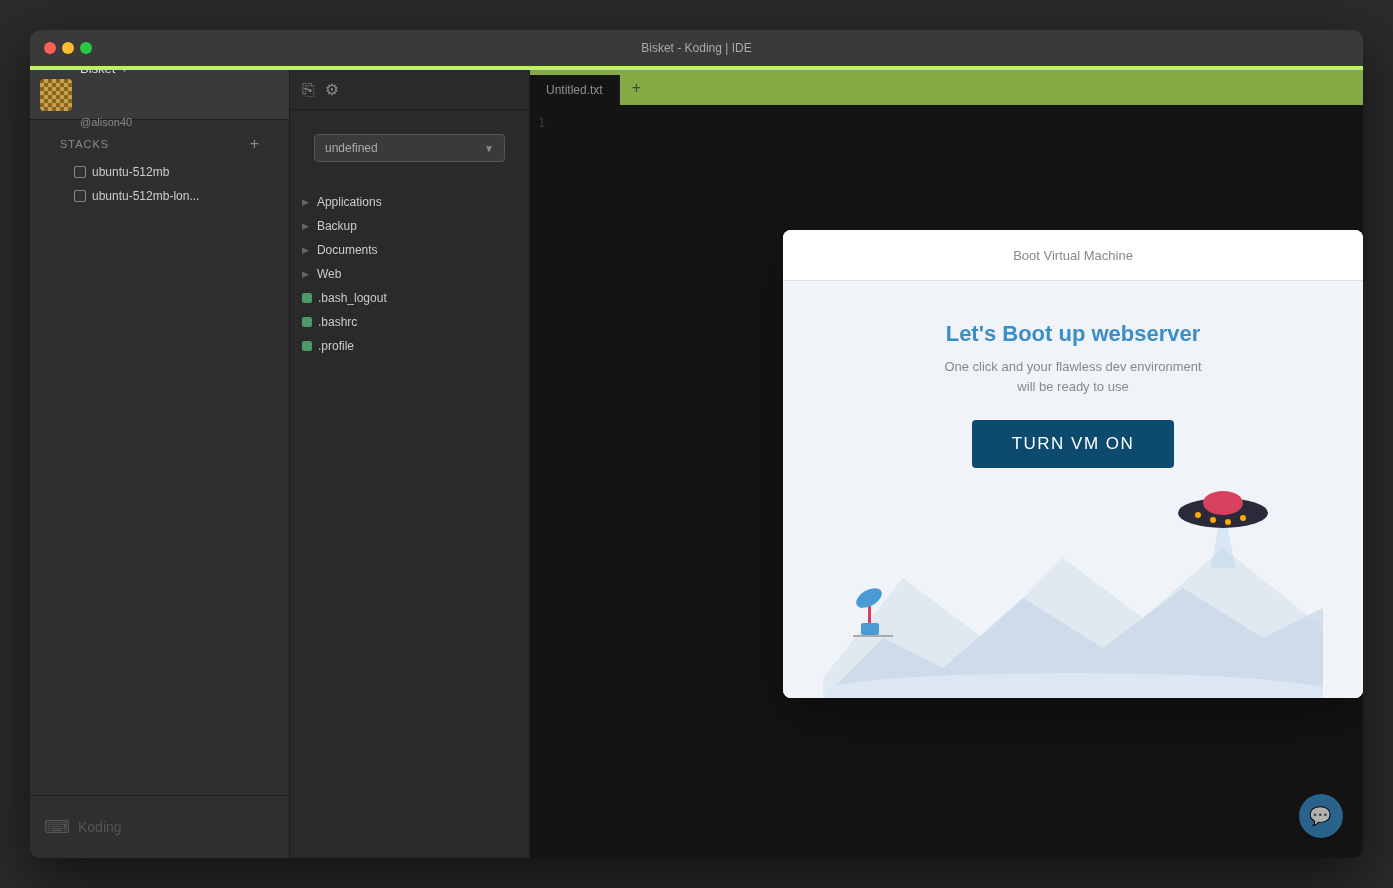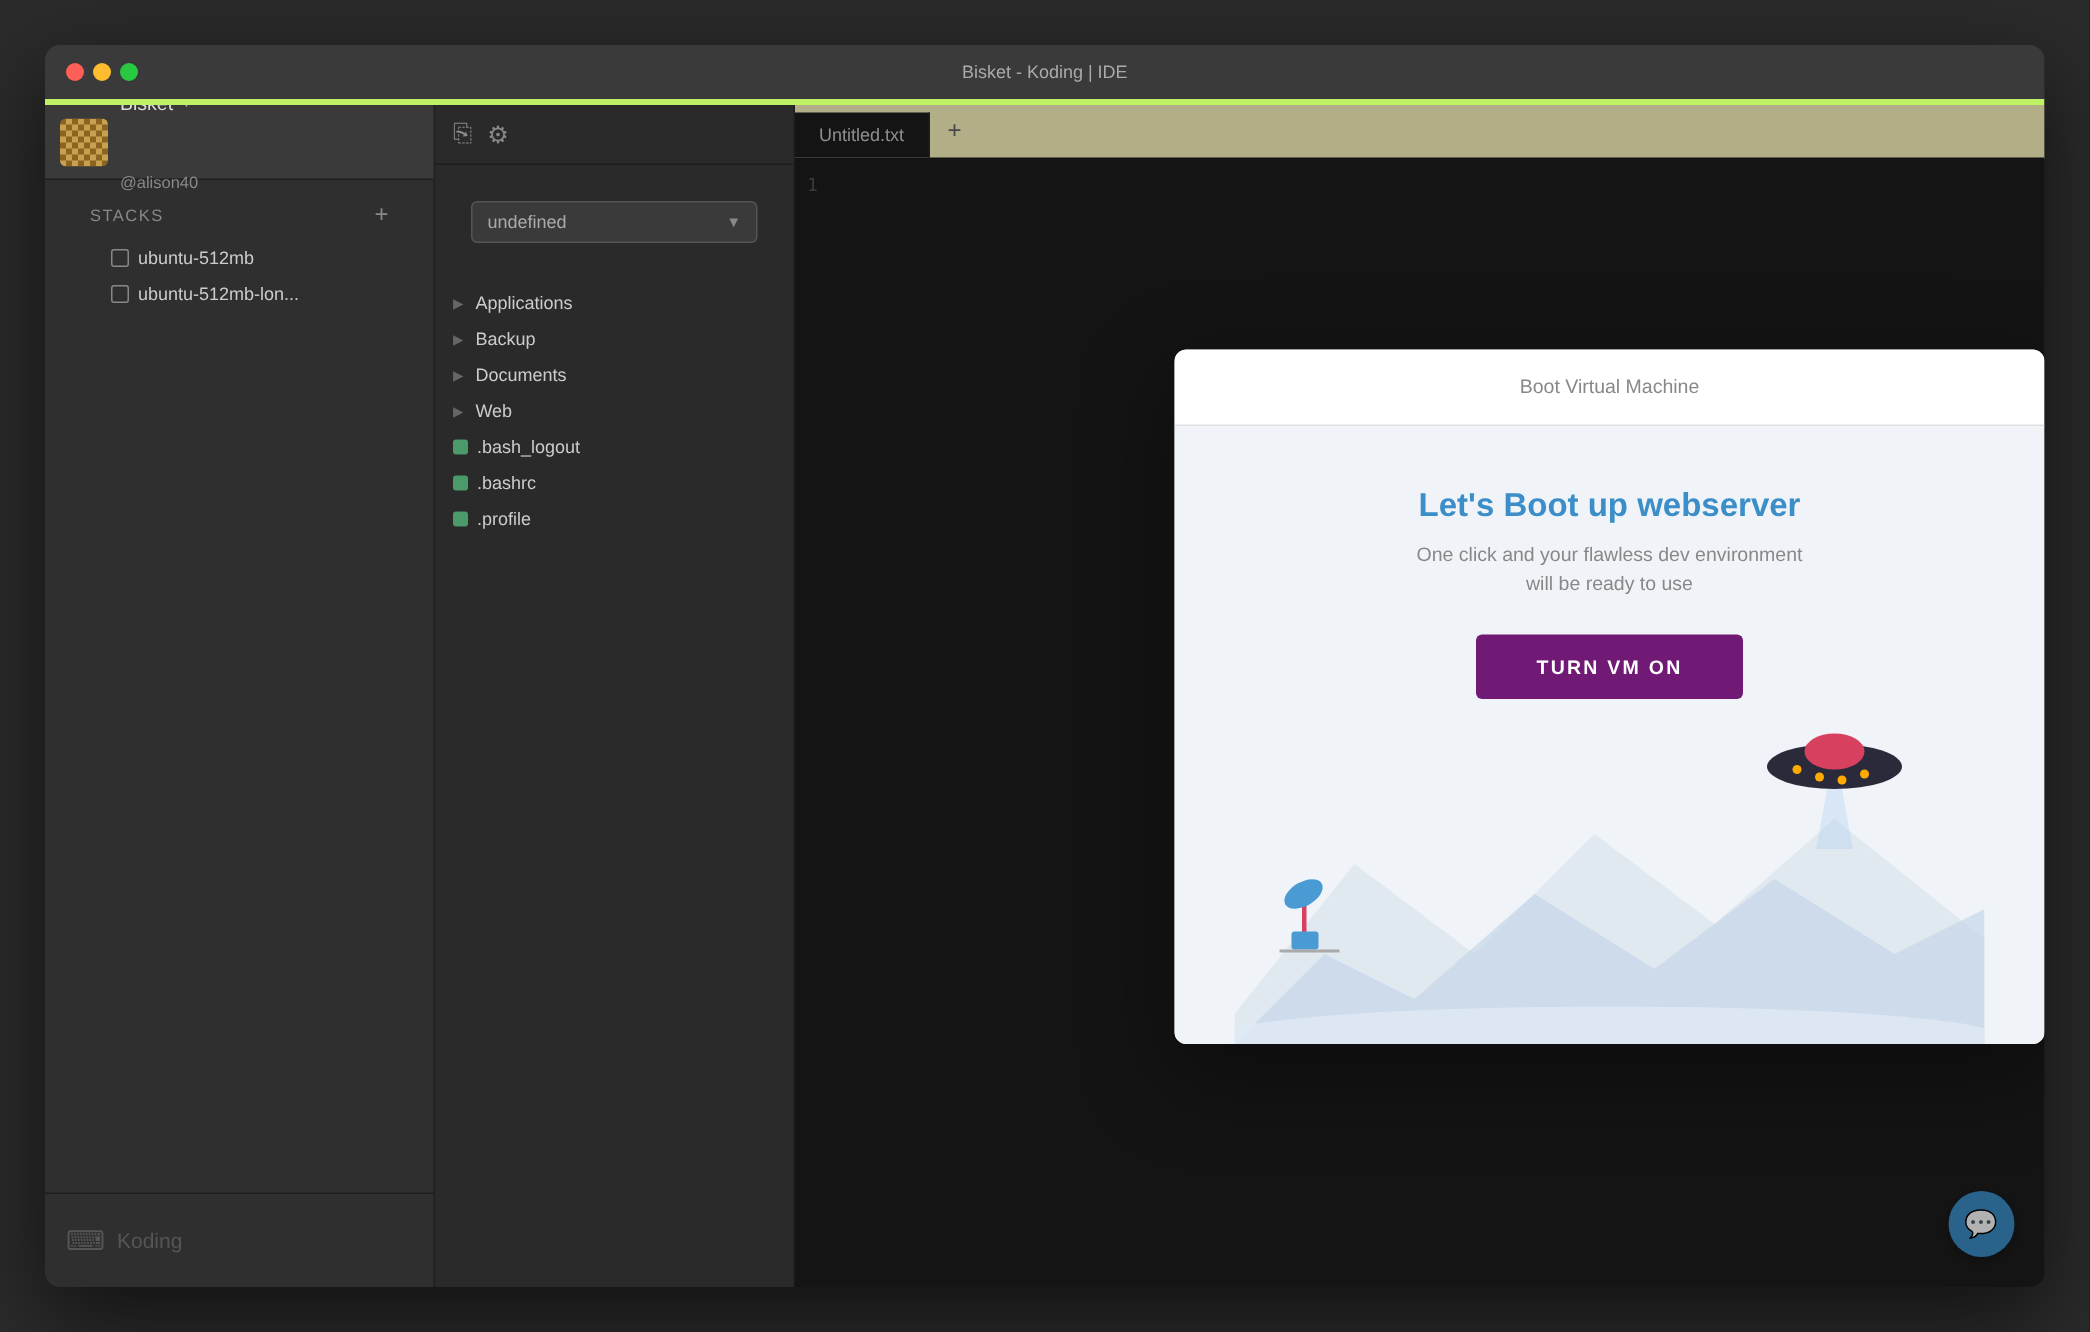--- a/index.html
+++ b/index.html
@@ -270,21 +270,21 @@
     .editor-area {
       flex: 1;
       background: #1e1e1e;
       display: flex;
       flex-direction: column;
       position: relative;
     }
 
     .editor-tabs {
       height: 36px;
-      background: #fef9c3;
+      background: #bef264;
       display: flex;
       align-items: flex-end;
       padding: 0 0;
       border-bottom: 1px solid #1a1a1a;
     }
 
     .editor-tab {
       padding: 8px 16px;
       background: #1e1e1e;
       color: #ccc;
@@ -374,27 +374,27 @@
       text-align: center;
       color: #888;
       font-size: 13px;
       line-height: 1.5;
       margin-bottom: 24px;
     }
 
     .modal-btn {
       display: block;
       margin: 0 auto 30px auto;
-      background: #701a75;
+      background: #0c4a6e;
       color: white;
       border: none;
       border-radius: 4px;
       padding: 14px 40px;
-      font-size: 13px;
-      font-weight: 700;
+      font-size: 17px;
+      font-weight: 400;
       letter-spacing: 1.5px;
       cursor: pointer;
       text-transform: uppercase;
     }
 
     
     .illustration {
       position: relative;
       height: 200px;
       margin-top: 10px;

